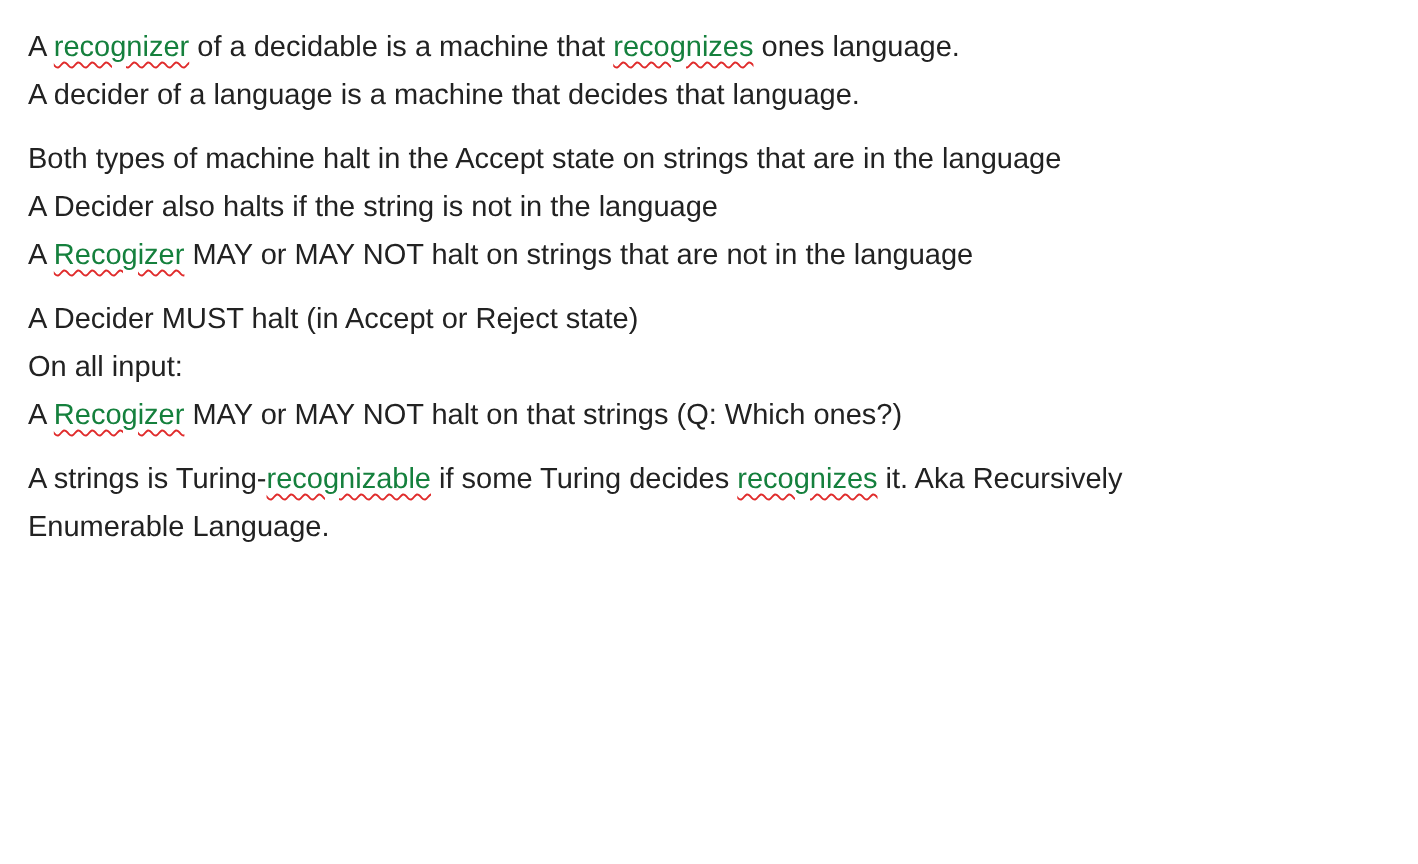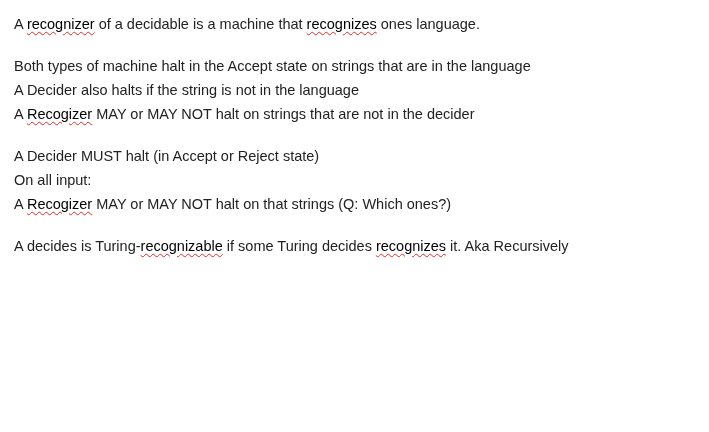--- a/index.html
+++ b/index.html
@@ -17,51 +17,53 @@
   .page {
     box-sizing: border-box;
     width: 709px;
     height: 432px;
     padding: 12px 14px 0 14px;
   }
   .para {
     margin: 0 0 0 0;
   }
   .para + .para {
-    margin-top: 18px;
+    margin-top: 8px;
   }
   .line {
     font-size: 14.5px;
     line-height: 24px;
     white-space: pre-wrap;
     color: #222222;
   }
   
   .sp {
     text-decoration: underline;
     text-decoration-style: wavy;
     text-decoration-color: #e02b2b;
     text-decoration-thickness: 1px;
     text-underline-offset: 2px;
-    color: #000000;
+    color: #15803d;
   }
 </style>
 </head>
 <body>
 
 <div class="page">
     <div class="para">
       <div class="line"><span>A </span><span class="sp">recognizer</span><span> of a decidable is a machine that </span><span class="sp">recognizes</span><span> ones language.</span></div>
+      <div class="line"><span>A decider of a language is a machine that decides that language.</span></div>
     </div>
     <div class="para">
       <div class="line"><span>Both types of machine halt in the Accept state on strings that are in the language</span></div>
       <div class="line"><span>A Decider also halts if the string is not in the language</span></div>
-      <div class="line"><span>A </span><span class="sp">Recogizer</span><span> MAY or MAY NOT halt on strings that are not in the decider</span></div>
+      <div class="line"><span>A </span><span class="sp">Recogizer</span><span> MAY or MAY NOT halt on strings that are not in the language</span></div>
     </div>
     <div class="para">
       <div class="line"><span>A Decider MUST halt (in Accept or Reject state)</span></div>
       <div class="line"><span>On all input:</span></div>
       <div class="line"><span>A </span><span class="sp">Recogizer</span><span> MAY or MAY NOT halt on that strings (Q: Which ones?)</span></div>
     </div>
     <div class="para">
-      <div class="line"><span>A decides is Turing-</span><span class="sp">recognizable</span><span> if some Turing decides </span><span class="sp">recognizes</span><span> it. Aka Recursively</span></div>
+      <div class="line"><span>A strings is Turing-</span><span class="sp">recognizable</span><span> if some Turing decides </span><span class="sp">recognizes</span><span> it. Aka Recursively</span></div>
+      <div class="line"><span>Enumerable Language.</span></div>
     </div>
   </div>
 
 </body></html>

